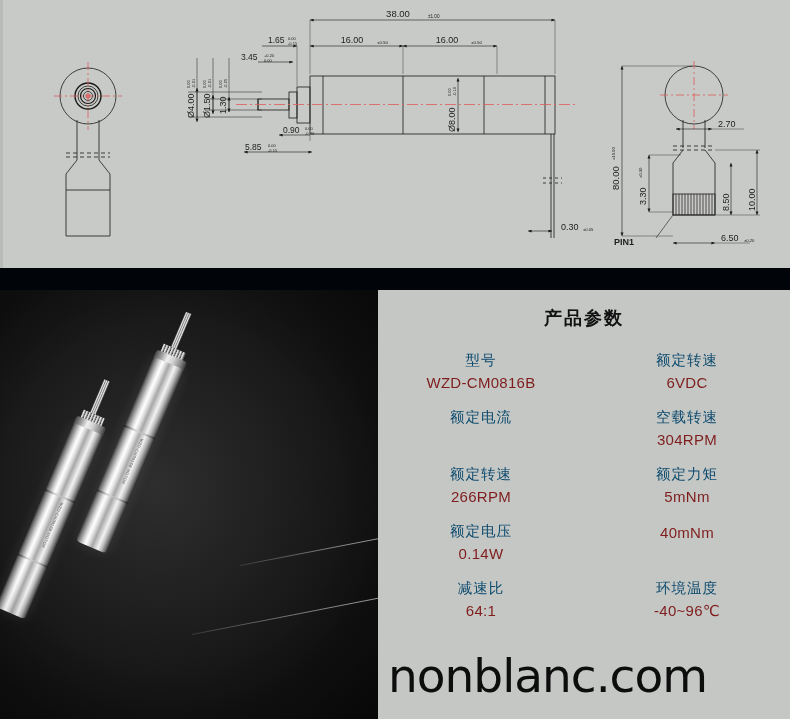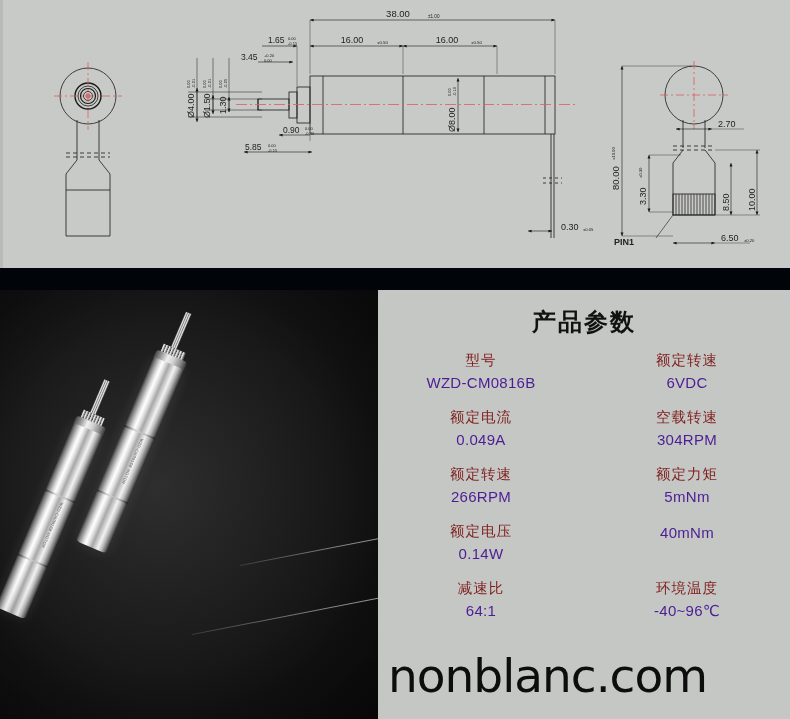--- a/index.html
+++ b/index.html
@@ -36,28 +36,28 @@
   .motor .shaft{position:absolute;
     background:repeating-linear-gradient(90deg,#8e8e8e 0px,#e8e8e8 1px,#777 2px);}
   .motor .lbl{position:absolute;color:#4a4a4a;font-size:4px;letter-spacing:.3px;white-space:nowrap;
     transform:rotate(90deg);transform-origin:0 0;opacity:.85;}
   .wire{position:absolute;height:1px;background:linear-gradient(90deg,rgba(210,210,210,.15),rgba(225,225,225,.95));
     transform-origin:0 50%;}
 
   
   #spec-panel{position:absolute;left:378px;top:290px;width:412px;height:429px;background:#c4c7c4;overflow:hidden;}
   #spec-title{position:absolute;left:0;top:16px;width:100%;text-align:center;
-    font-size:24px;font-weight:bold;color:#111;letter-spacing:2px;
+    font-size:18px;font-weight:bold;color:#111;letter-spacing:2px;
     font-family:Liberation Sans, sans-serif;}
   #spec-grid{position:absolute;left:0;top:60px;width:100%;}
   .spec-row{display:flex;width:100%;margin-bottom:13px;}
   .spec-cell{flex:1 1 50%;text-align:center;}
-  .spec-label{font-size:14.5px;color:#7f1d1d;line-height:21px;letter-spacing:1px;
+  .spec-label{font-size:14.5px;color:#0c4a6e;line-height:21px;letter-spacing:1px;
     font-family:Liberation Sans, sans-serif;}
-  .spec-value{font-size:15px;color:#4c1d95;line-height:23px;letter-spacing:.3px;
+  .spec-value{font-size:15px;color:#7f1d1d;line-height:23px;letter-spacing:.3px;
     font-family:"Liberation Sans","DejaVu Sans",sans-serif;}
 
   
   #watermark{position:absolute;left:0;top:648px;width:790px;height:60px;pointer-events:none;}
   #watermark span{position:absolute;left:388px;top:0;font-size:47px;color:#0d0d0d;
     font-family:"DejaVu Sans","Liberation Sans",sans-serif;letter-spacing:-1px;line-height:56px;}
 </style>
 </head>
 <body>
 
@@ -312,21 +312,20 @@
         </div>
         <div class="spec-cell">
           <div class="spec-label">额定转速</div>
           <div class="spec-value">6VDC</div>
         </div>
       </div>
 
       <div class="spec-row">
         <div class="spec-cell">
           <div class="spec-label">额定电流</div>
-          <div class="spec-value">0.049A</div>
         </div>
         <div class="spec-cell">
           <div class="spec-label">空载转速</div>
           <div class="spec-value">304RPM</div>
         </div>
       </div>
 
       <div class="spec-row">
         <div class="spec-cell">
           <div class="spec-label">额定转速</div>

